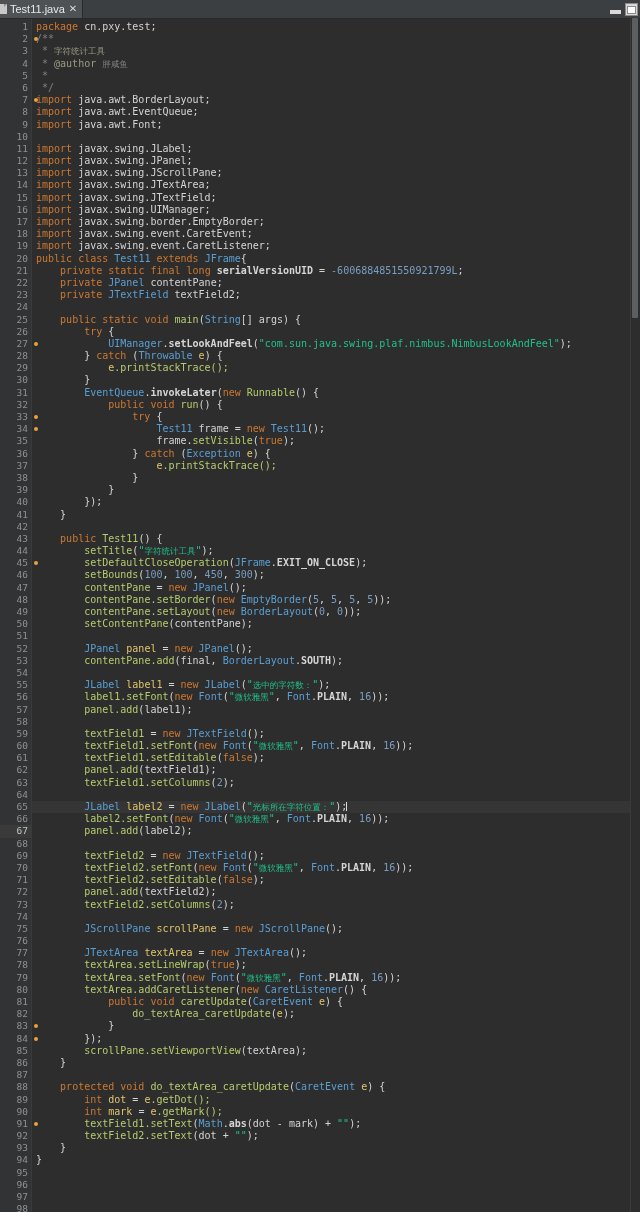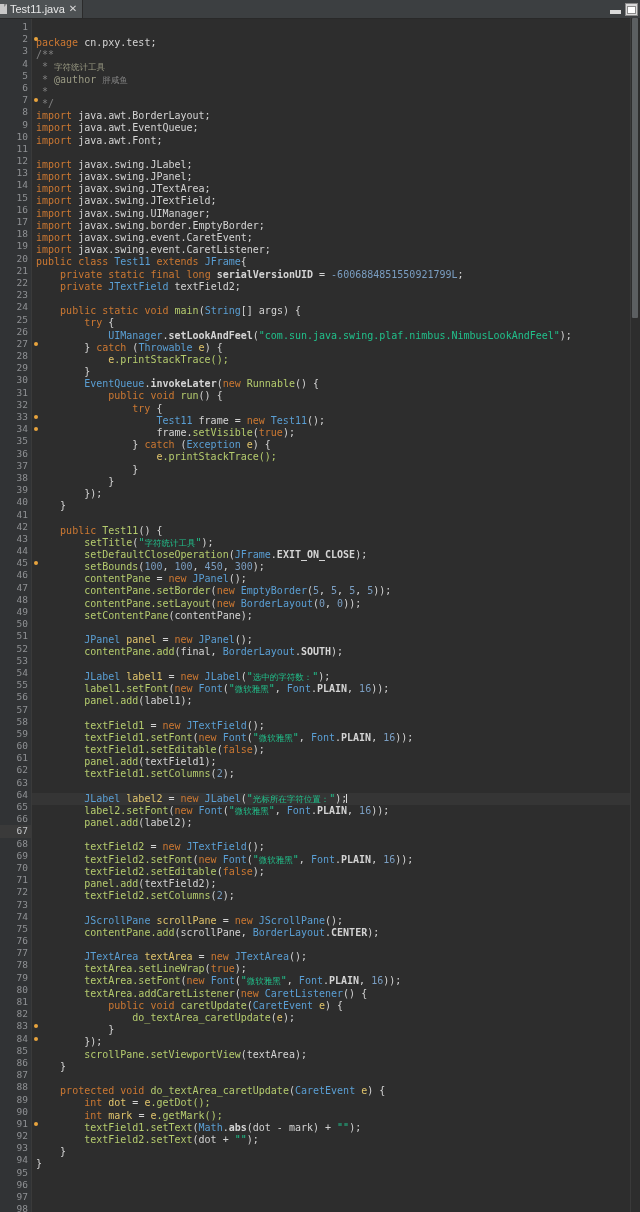--- a/index.html
+++ b/index.html
@@ -111,21 +111,21 @@
     width: 32px;
     flex: 0 0 32px;
     background: #313335;
     border-right: 1px solid #3a3a3a;
     padding-top: 2px;
     box-sizing: border-box;
   }
   .code-area {
     position: relative;
     flex: 1 1 auto;
-    padding-top: 18px;
+    padding-top: 2px;
     overflow: hidden;
   }
   .ln {
     height: 12.2px;
     line-height: 12.2px;
     font-size: 9.5px;
     color: #8f9194;
     text-align: right;
     padding-right: 3px;
     position: relative;
@@ -325,28 +325,30 @@
         <div class="cl"><span class="cmt"> * </span><span class="cmtx cn">字符统计工具</span></div>
         <div class="cl"><span class="cmt"> * </span><span class="cmtx">@author</span><span class="cmt"> </span><span class="cmt cn">胖咸鱼</span></div>
         <div class="cl"><span class="cmt"> *</span></div>
         <div class="cl"><span class="cmt"> */</span></div>
         <div class="cl"><span class="kw">import</span><span class="pun"> java.awt.BorderLayout;</span></div>
         <div class="cl"><span class="kw">import</span><span class="pun"> java.awt.EventQueue;</span></div>
         <div class="cl"><span class="kw">import</span><span class="pun"> java.awt.Font;</span></div>
         <div class="cl"></div>
         <div class="cl"><span class="kw">import</span><span class="pun"> javax.swing.JLabel;</span></div>
         <div class="cl"><span class="kw">import</span><span class="pun"> javax.swing.JPanel;</span></div>
+        <div class="cl"><span class="kw">import</span><span class="pun"> javax.swing.JScrollPane;</span></div>
         <div class="cl"><span class="kw">import</span><span class="pun"> javax.swing.JTextArea;</span></div>
         <div class="cl"><span class="kw">import</span><span class="pun"> javax.swing.JTextField;</span></div>
         <div class="cl"><span class="kw">import</span><span class="pun"> javax.swing.UIManager;</span></div>
         <div class="cl"><span class="kw">import</span><span class="pun"> javax.swing.border.EmptyBorder;</span></div>
         <div class="cl"><span class="kw">import</span><span class="pun"> javax.swing.event.CaretEvent;</span></div>
         <div class="cl"><span class="kw">import</span><span class="pun"> javax.swing.event.CaretListener;</span></div>
         <div class="cl"><span class="kw">public</span><span class="pun"> </span><span class="kw">class</span><span class="pun"> </span><span class="typ">Test11</span><span class="pun"> </span><span class="kw">extends</span><span class="pun"> </span><span class="typ">JFrame</span><span class="pun">{</span></div>
         <div class="cl"><span class="pun">    </span><span class="kw">private</span><span class="pun"> </span><span class="kw">static</span><span class="pun"> </span><span class="kw">final</span><span class="pun"> </span><span class="kw">long</span><span class="pun"> </span><span class="stat">serialVersionUID</span><span class="pun"> = </span><span class="num">-6006884851550921799L</span><span class="pun">;</span></div>
+        <div class="cl"><span class="pun">    </span><span class="kw">private</span><span class="pun"> </span><span class="typ">JPanel</span><span class="pun"> contentPane;</span></div>
         <div class="cl"><span class="pun">    </span><span class="kw">private</span><span class="pun"> </span><span class="typ">JTextField</span><span class="pun"> textField2;</span></div>
         <div class="cl"></div>
         <div class="cl"><span class="pun">    </span><span class="kw">public</span><span class="pun"> </span><span class="kw">static</span><span class="pun"> </span><span class="kw">void</span><span class="pun"> </span><span class="mth">main</span><span class="pun">(</span><span class="typ">String</span><span class="pun">[] args) {</span></div>
         <div class="cl"><span class="pun">        </span><span class="kw">try</span><span class="pun"> {</span></div>
         <div class="cl"><span class="pun">            </span><span class="typ">UIManager</span><span class="pun">.</span><span class="stat">setLookAndFeel</span><span class="pun">(</span><span class="str">"com.sun.java.swing.plaf.nimbus.NimbusLookAndFeel"</span><span class="pun">);</span></div>
         <div class="cl"><span class="pun">        } </span><span class="kw">catch</span><span class="pun"> (</span><span class="typ">Throwable</span><span class="pun"> </span><span class="fld">e</span><span class="pun">) {</span></div>
         <div class="cl"><span class="pun">            </span><span class="fld">e</span><span class="mth">.printStackTrace();</span></div>
         <div class="cl"><span class="pun">        }</span></div>
         <div class="cl"><span class="pun">        </span><span class="typ">EventQueue</span><span class="pun">.</span><span class="stat">invokeLater</span><span class="pun">(</span><span class="kw">new</span><span class="pun"> </span><span class="mth">Runnable</span><span class="pun">() {</span></div>
         <div class="cl"><span class="pun">            </span><span class="kw">public</span><span class="pun"> </span><span class="kw">void</span><span class="pun"> </span><span class="mth">run</span><span class="pun">() {</span></div>
@@ -386,21 +388,20 @@
         <div class="cl"><span class="pun">        </span><span class="mth">label2.setFont</span><span class="pun">(</span><span class="kw">new</span><span class="pun"> </span><span class="typ">Font</span><span class="pun">(</span><span class="str">"</span><span class="str cn">微软雅黑</span><span class="str">"</span><span class="pun">, </span><span class="typ">Font</span><span class="pun">.</span><span class="stat">PLAIN</span><span class="pun">, </span><span class="num">16</span><span class="pun">));</span></div>
         <div class="cl"><span class="pun">        </span><span class="mth">panel.add</span><span class="pun">(label2);</span></div>
         <div class="cl"></div>
         <div class="cl"><span class="pun">        </span><span class="mth">textField2</span><span class="pun"> = </span><span class="kw">new</span><span class="pun"> </span><span class="typ">JTextField</span><span class="pun">();</span></div>
         <div class="cl"><span class="pun">        </span><span class="mth">textField2.setFont</span><span class="pun">(</span><span class="kw">new</span><span class="pun"> </span><span class="typ">Font</span><span class="pun">(</span><span class="str">"</span><span class="str cn">微软雅黑</span><span class="str">"</span><span class="pun">, </span><span class="typ">Font</span><span class="pun">.</span><span class="stat">PLAIN</span><span class="pun">, </span><span class="num">16</span><span class="pun">));</span></div>
         <div class="cl"><span class="pun">        </span><span class="mth">textField2.setEditable</span><span class="pun">(</span><span class="kw">false</span><span class="pun">);</span></div>
         <div class="cl"><span class="pun">        </span><span class="mth">panel.add</span><span class="pun">(textField2);</span></div>
         <div class="cl"><span class="pun">        </span><span class="mth">textField2.setColumns</span><span class="pun">(</span><span class="num">2</span><span class="pun">);</span></div>
         <div class="cl"></div>
         <div class="cl"><span class="pun">        </span><span class="typ">JScrollPane</span><span class="pun"> </span><span class="fld">scrollPane</span><span class="pun"> = </span><span class="kw">new</span><span class="pun"> </span><span class="typ">JScrollPane</span><span class="pun">();</span></div>
-        <div class="cl"><span class="pun">        </span><span class="mth">contentPane.add</span><span class="pun">(scrollPane, </span><span class="typ">BorderLayout</span><span class="pun">.</span><span class="stat">CENTER</span><span class="pun">);</span></div>
         <div class="cl"></div>
         <div class="cl"><span class="pun">        </span><span class="typ">JTextArea</span><span class="pun"> </span><span class="fld">textArea</span><span class="pun"> = </span><span class="kw">new</span><span class="pun"> </span><span class="typ">JTextArea</span><span class="pun">();</span></div>
         <div class="cl"><span class="pun">        </span><span class="mth">textArea.setLineWrap</span><span class="pun">(</span><span class="kw">true</span><span class="pun">);</span></div>
         <div class="cl"><span class="pun">        </span><span class="mth">textArea.setFont</span><span class="pun">(</span><span class="kw">new</span><span class="pun"> </span><span class="typ">Font</span><span class="pun">(</span><span class="str">"</span><span class="str cn">微软雅黑</span><span class="str">"</span><span class="pun">, </span><span class="typ">Font</span><span class="pun">.</span><span class="stat">PLAIN</span><span class="pun">, </span><span class="num">16</span><span class="pun">));</span></div>
         <div class="cl"><span class="pun">        </span><span class="mth">textArea.addCaretListener</span><span class="pun">(</span><span class="kw">new</span><span class="pun"> </span><span class="typ">CaretListener</span><span class="pun">() {</span></div>
         <div class="cl"><span class="pun">            </span><span class="kw">public</span><span class="pun"> </span><span class="kw">void</span><span class="pun"> </span><span class="mth">caretUpdate</span><span class="pun">(</span><span class="typ">CaretEvent</span><span class="pun"> </span><span class="fld">e</span><span class="pun">) {</span></div>
         <div class="cl"><span class="pun">                </span><span class="mth">do_textArea_caretUpdate</span><span class="pun">(</span><span class="fld">e</span><span class="pun">);</span></div>
         <div class="cl"><span class="pun">            }</span></div>
         <div class="cl"><span class="pun">        });</span></div>
         <div class="cl"><span class="pun">        </span><span class="mth">scrollPane.setViewportView</span><span class="pun">(textArea);</span></div>

